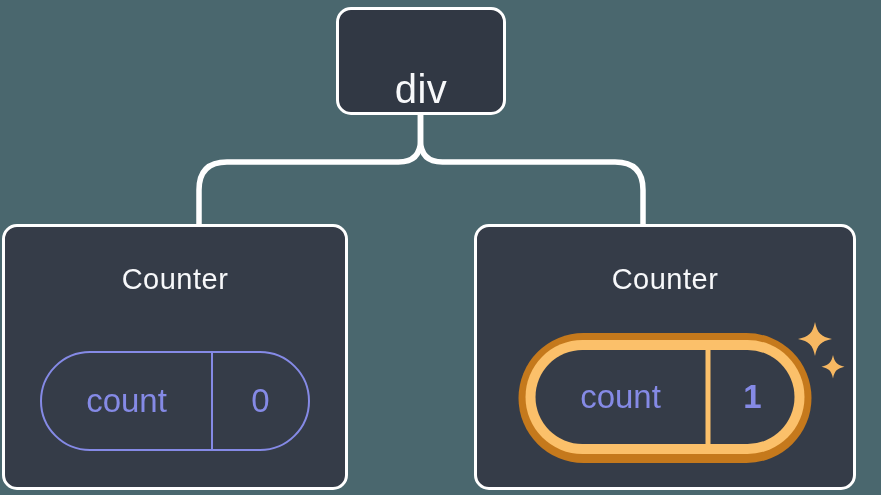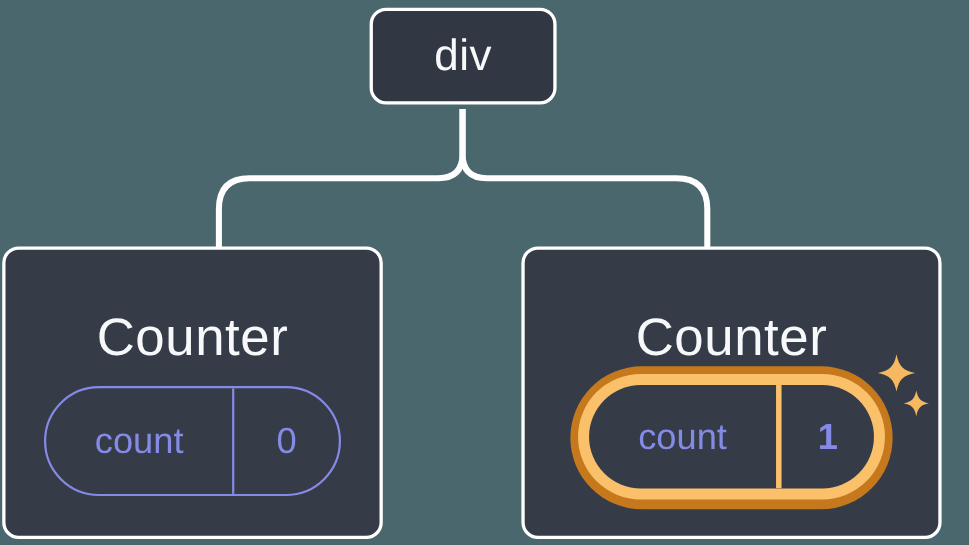--- a/index.html
+++ b/index.html
@@ -24,47 +24,47 @@
     width:881px;height:495px;
     background:var(--background);
     overflow:hidden;
   }
   .connector{
     position:absolute;left:0;top:0;
   }
   .node-root{
     position:absolute;
     left:336px;top:7px;
-    width:170px;height:88px;
+    width:170px;height:108px;
     box-sizing:border-box;
     background:var(--node-fill);
     border:3px solid var(--node-border);
     border-radius:15px;
-    display:flex;align-items:center;justify-content:center;
+    display:flex;align-items:flex-end;justify-content:center;
     color:var(--text-primary);
     font-size:40px;
     letter-spacing:0.5px;
   }
   .card{
     position:absolute;
     top:224px;
     height:266px;
     box-sizing:border-box;
     background:var(--card-fill);
     border:3px solid var(--node-border);
     border-radius:15px;
   }
   .card-left{left:2px;width:346px;}
   .card-right{left:474px;width:382px;}
   .card-title{
     position:absolute;
-    left:0;right:0;top:53px;
+    left:0;right:0;top:36px;
     text-align:center;
     color:var(--text-primary);
-    font-size:48px;
+    font-size:29px;
     letter-spacing:0.5px;
   }
   
   .pill{
     position:absolute;
     left:50%;transform:translateX(-50%);
     top:124px;
     width:270px;height:100px;
     box-sizing:border-box;
     border:2.5px solid var(--accent-lavender);

